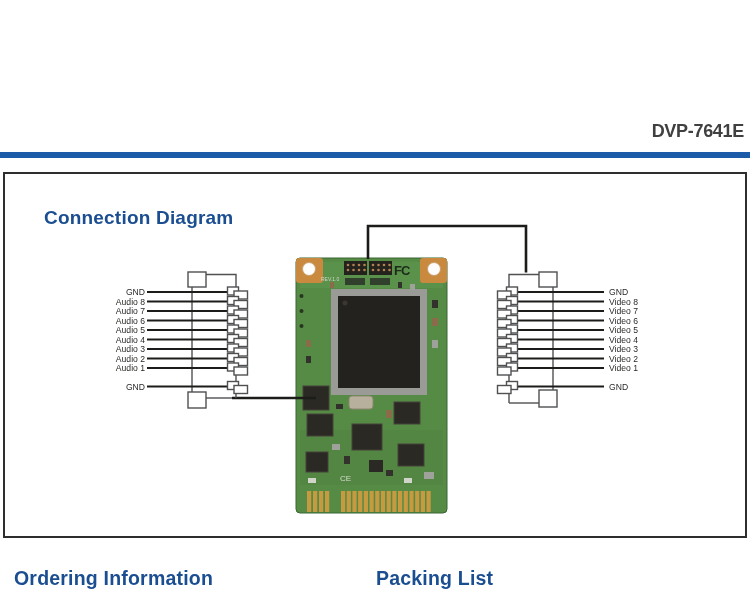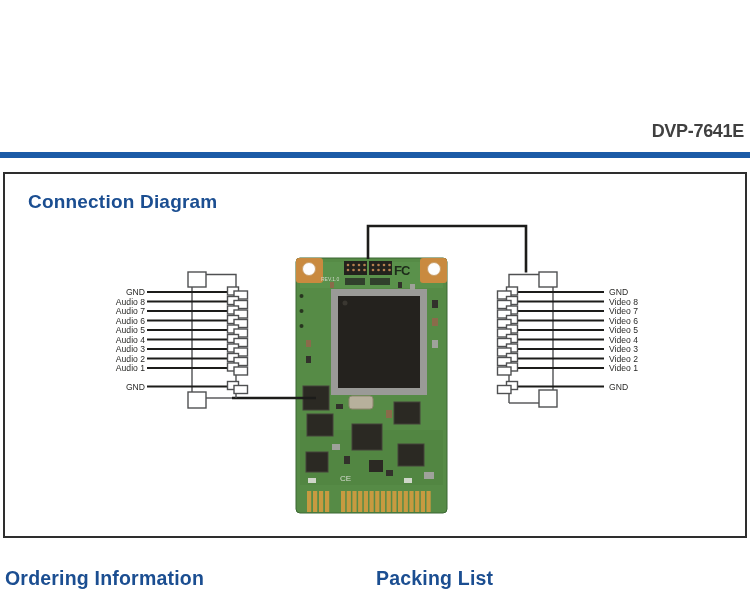--- a/index.html
+++ b/index.html
@@ -13,31 +13,31 @@
     font-size:18px;font-weight:bold;color:#404040;letter-spacing:-0.3px;
   }
   .accent-bar{
     position:absolute;top:152px;left:0;width:750px;height:6px;background:#1b5ba7;
   }
   .content-box{
     position:absolute;top:172px;left:3px;width:740px;height:362px;
     border:2px solid #2e2e2e;background:#ffffff;
   }
   .section-heading{
-    position:absolute;top:191px;left:28px;margin:0;
+    position:absolute;top:191px;left:28px;margin:16px;
     font-size:19px;font-weight:bold;color:#1b4e91;letter-spacing:0.2px;
   }
   .diagram-svg{
     position:absolute;top:0;left:0;width:750px;height:591px;
   }
   .footer-heading{
     position:absolute;top:567px;margin:0;
     font-size:19.5px;font-weight:bold;color:#1b4e91;letter-spacing:0.2px;
   }
-  .footer-heading.ordering{left:5px;}
+  .footer-heading.ordering{left:14px;}
   .footer-heading.packing{left:376px;}
   .pin-text{
     font-family:"Liberation Sans","DejaVu Sans",sans-serif;
     font-size:8.6px;fill:#2a2a28;
   }
   .board-mark{font-family:"Liberation Sans","DejaVu Sans",sans-serif;}
 </style>
 </head>
 <body>
 

